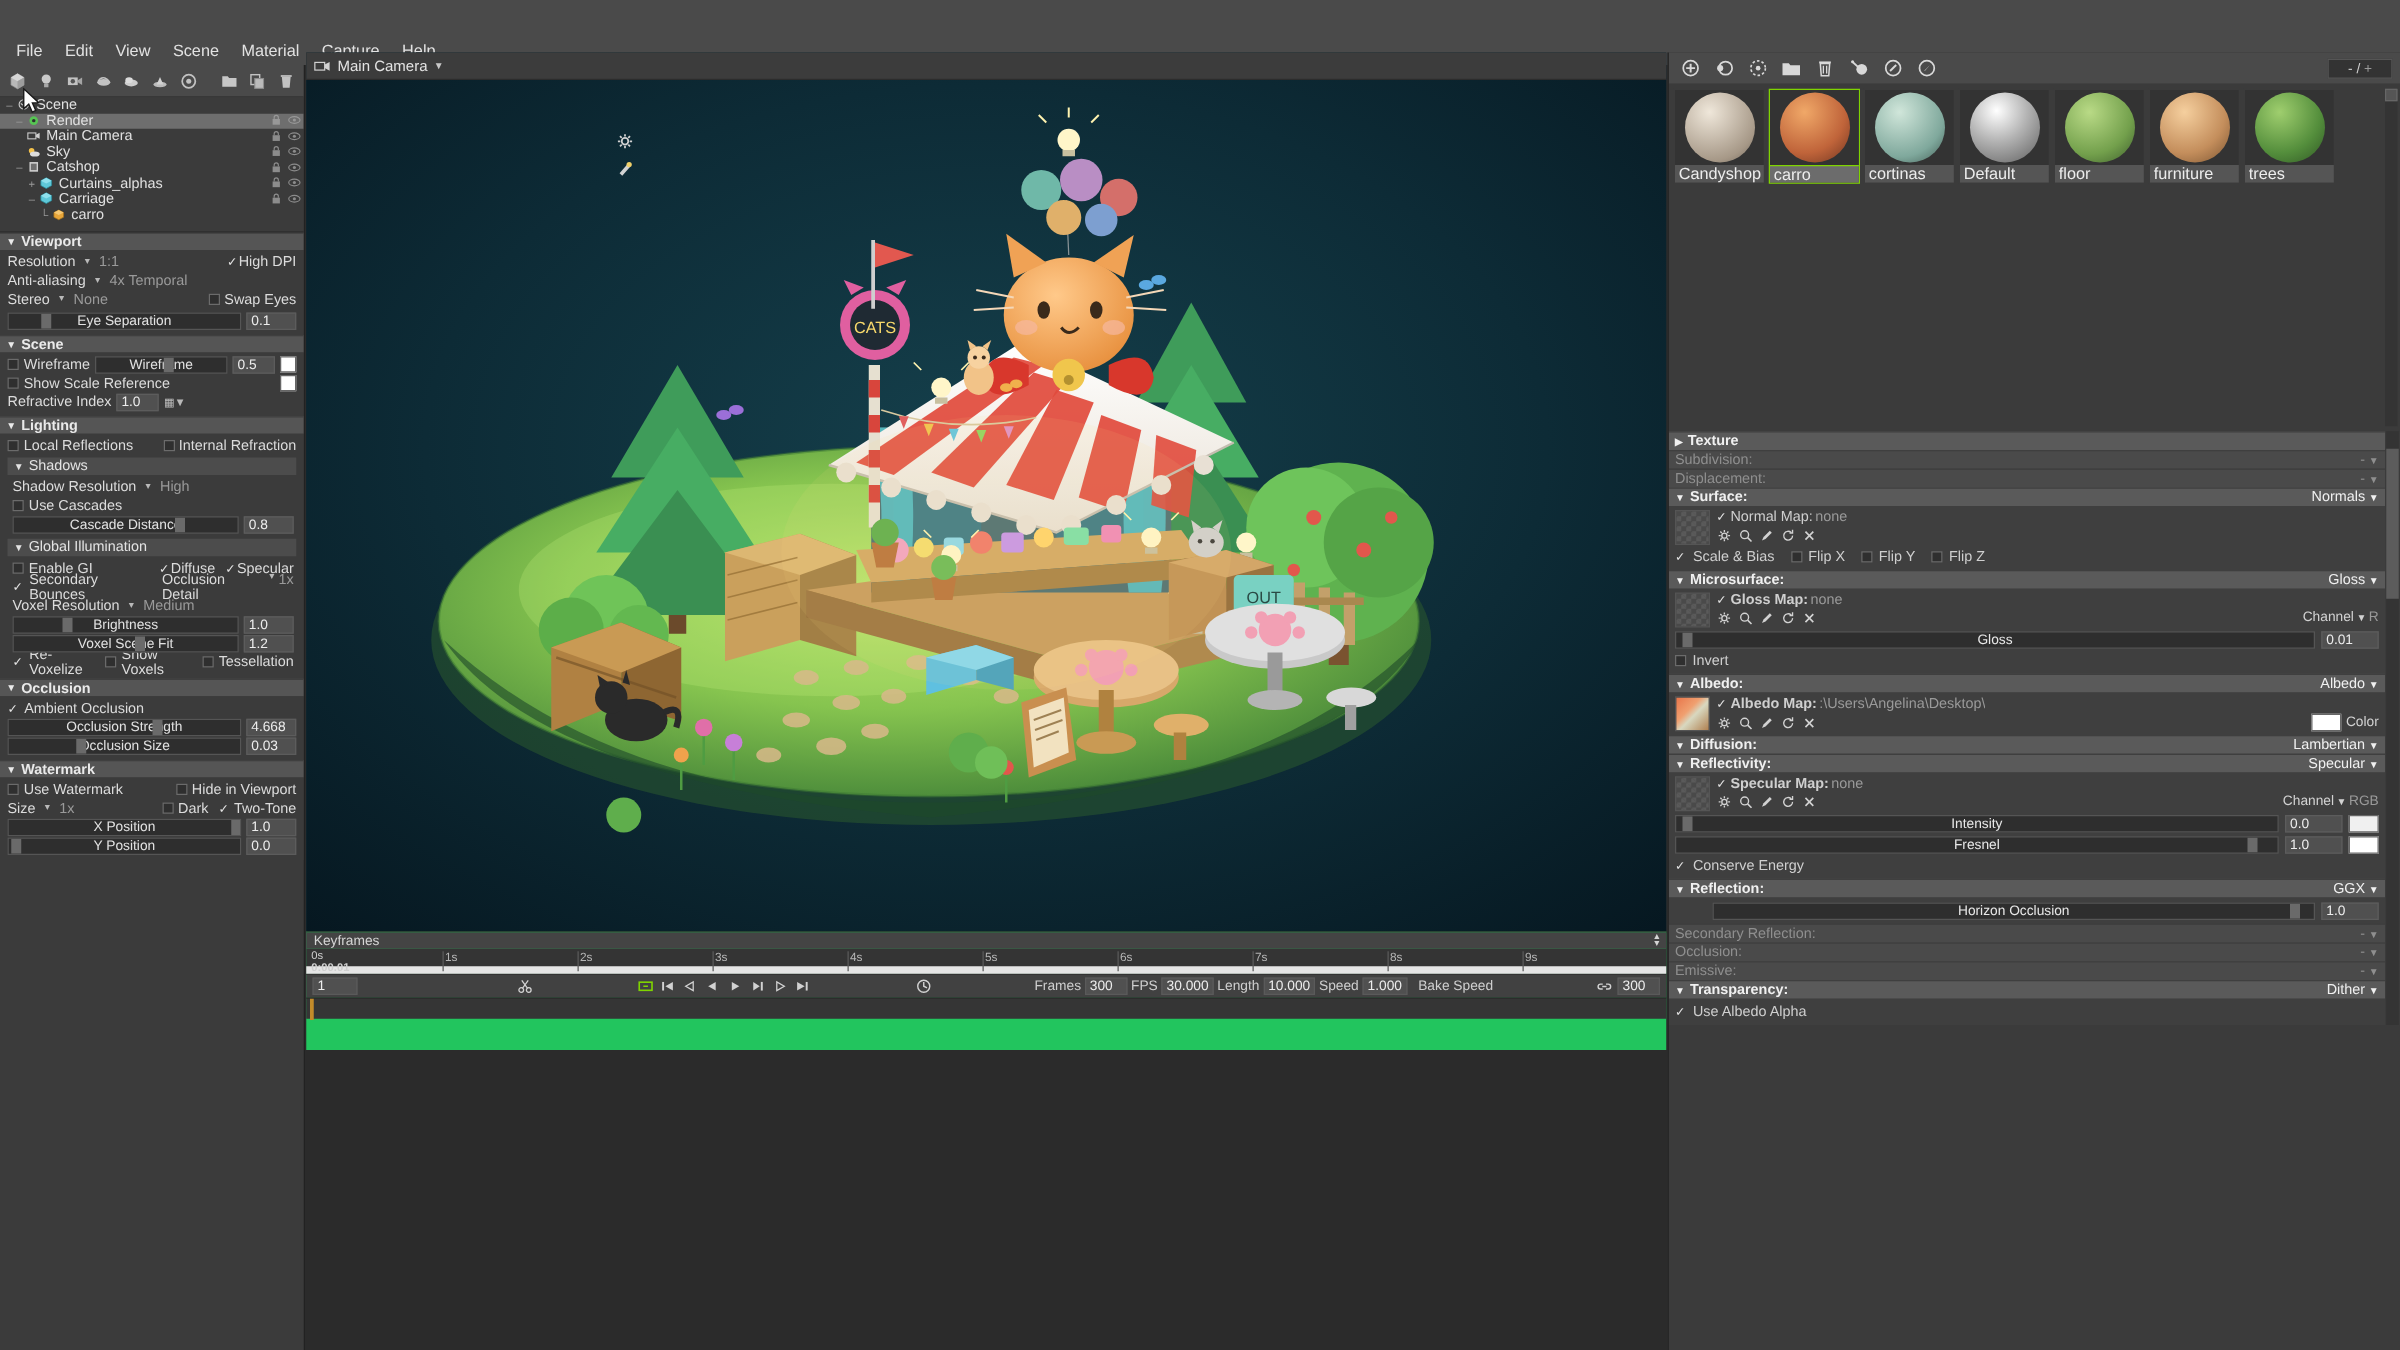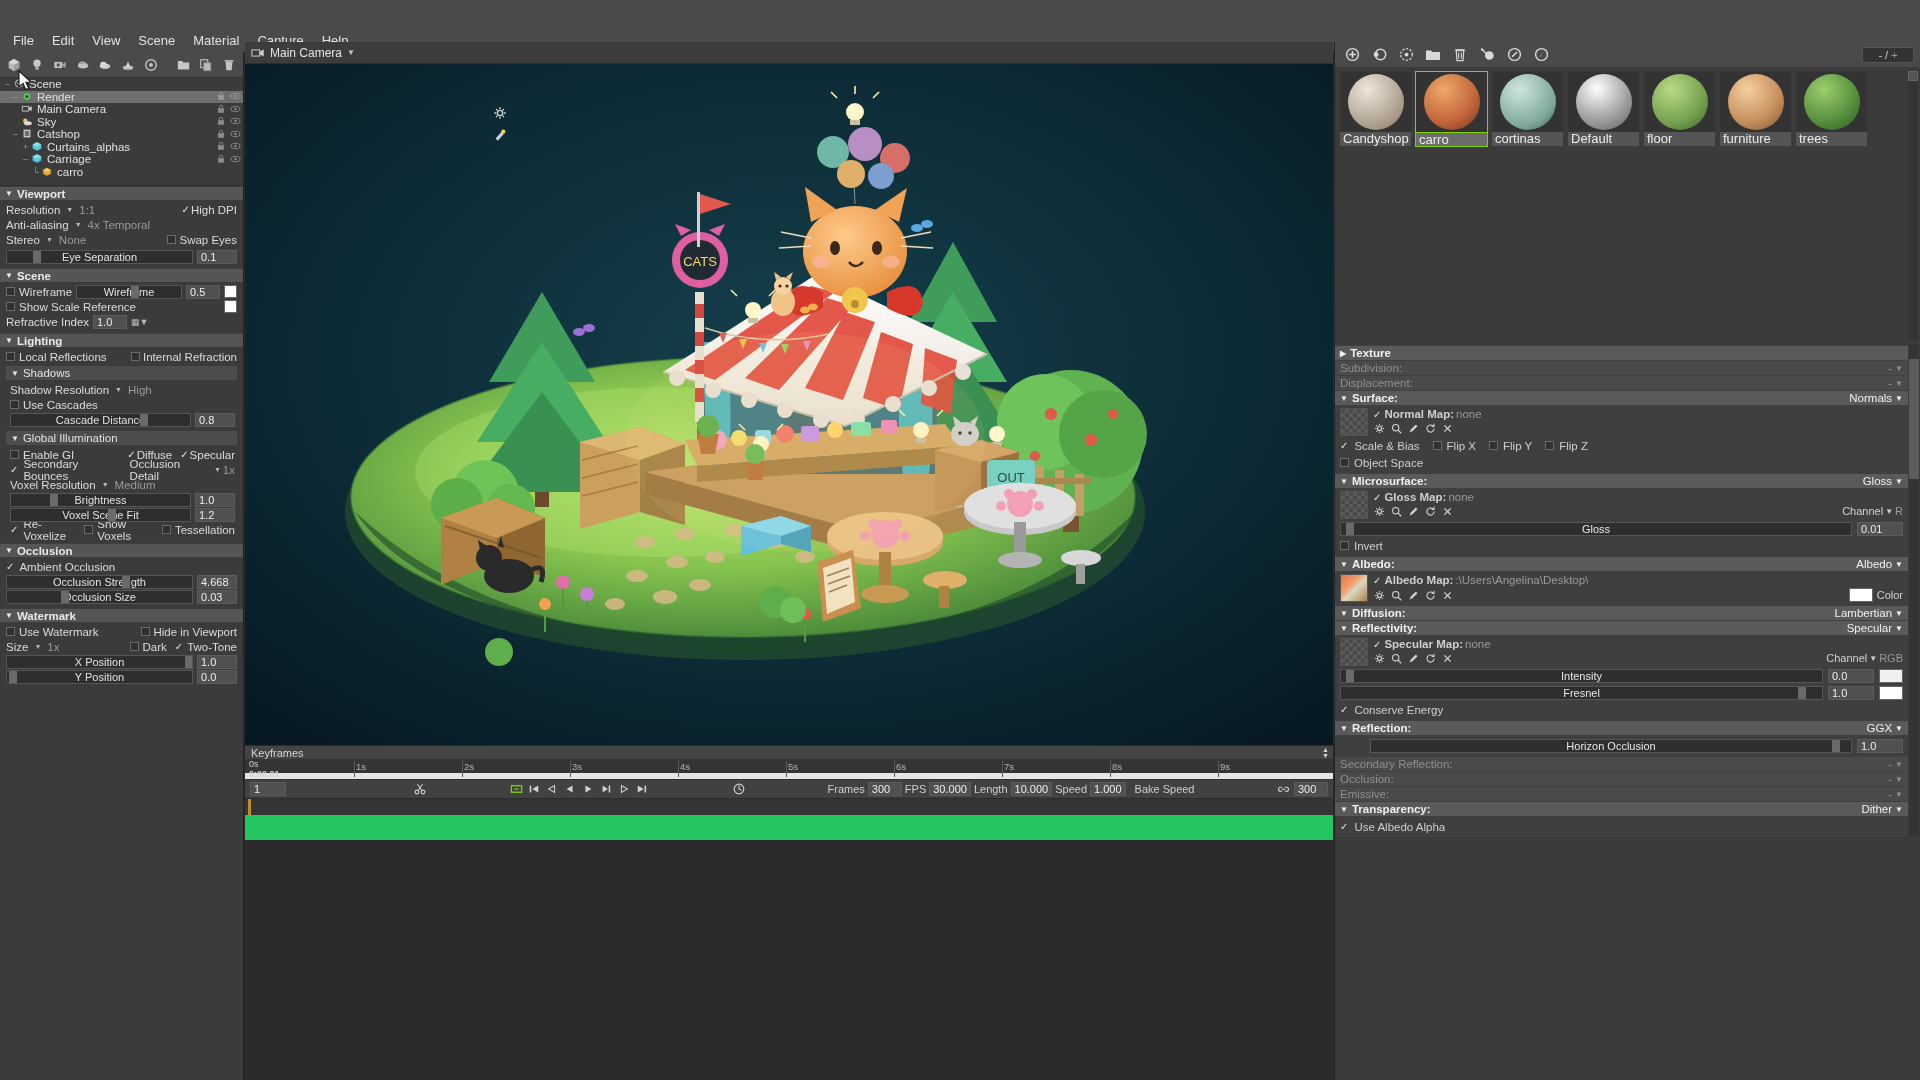--- a/index.html
+++ b/index.html
@@ -595,21 +595,21 @@
             </span>
             <span style="display:flex;align-items:center;">
               <span class="chk">✓</span>
               <span class="row-label">Specular</span>
             </span>
           </span>
         </div>
         <div class="row">
           <span class="chk">✓</span>
           <span class="row-label">Secondary Bounces</span>
-          <span style="margin-left:auto;display:flex;align-items:center;">
+          <span style="margin-left:auto;display:flex;align-items:flex-start;">
             <span class="row-label">Occlusion Detail</span>
             <span class="drop-arrow">▼</span>
             <span class="val-dim">1x</span>
           </span>
         </div>
         <div class="row">
           <span class="row-label">Voxel Resolution</span>
           <span class="drop-arrow">▼</span>
           <span class="val-dim">Medium</span>
         </div>
@@ -1376,21 +1376,21 @@
           <span>Normals</span>
           <span style="font-size:8px;">▼</span>
         </span>
       </div>
       <div class="prop-body">
         <div class="map-row">
           <div class="checker"></div>
           <div class="map-right">
             <div class="map-title">
               <span class="chk">✓</span>
-              <span style="font-weight:bold;">Normal Map:</span>
+              <span style="font-weight:normal;">Normal Map:</span>
               <span class="val-dim">none</span>
             </div>
             <div class="map-icons">
               <span class="mi">
                   <svg width="11" height="11" viewBox="0 0 14 14">
                     <circle cx="7" cy="7" r="2.6" fill="none" stroke="#d2d2d2" stroke-width="1.4"></circle>
                     <g stroke="#d2d2d2" stroke-width="1.4">
                       <path d="M7 1.2v2M7 10.8v2M1.2 7h2M10.8 7h2M2.9 2.9l1.4 1.4M9.7 9.7l1.4 1.4M11.1 2.9L9.7 4.3M4.3 9.7L2.9 11.1"></path>
                     </g>
                   </svg>
@@ -1422,24 +1422,20 @@
         </div>
         <div class="prop-row">
           <span class="chk">✓</span>
           <span>Scale &amp; Bias</span>
           <span class="cbx" style="margin-left:8px;"></span>
           <span>Flip X</span>
           <span class="cbx" style="margin-left:8px;"></span>
           <span>Flip Y</span>
           <span class="cbx" style="margin-left:8px;"></span>
           <span>Flip Z</span>
-        </div>
-        <div class="prop-row">
-          <span class="cbx"></span>
-          <span>Object Space</span>
         </div>
       </div>
 
       <div class="prop-hdr">
         <span class="left">
           <span style="font-size:8px;">▼</span>
           <span>Microsurface:</span>
         </span>
         <span class="right">
           <span>Gloss</span>

